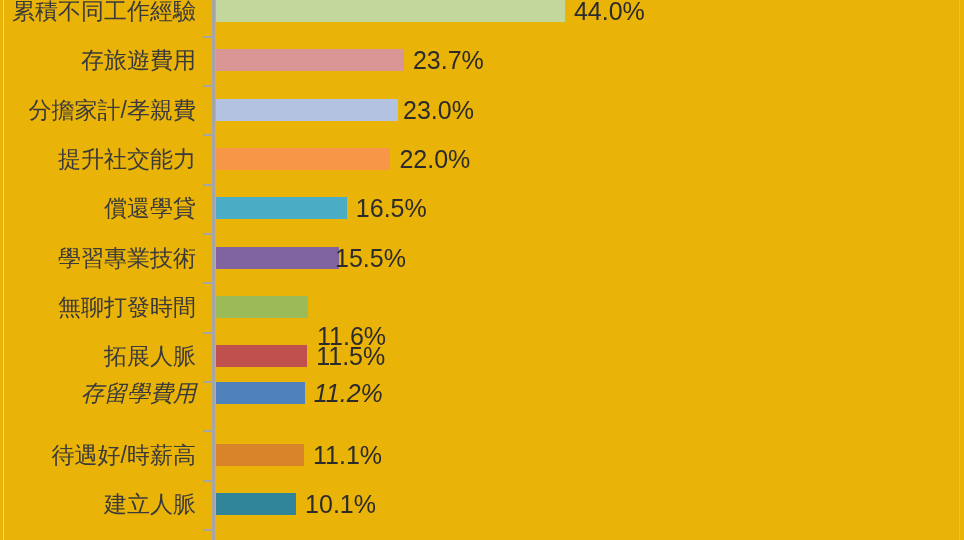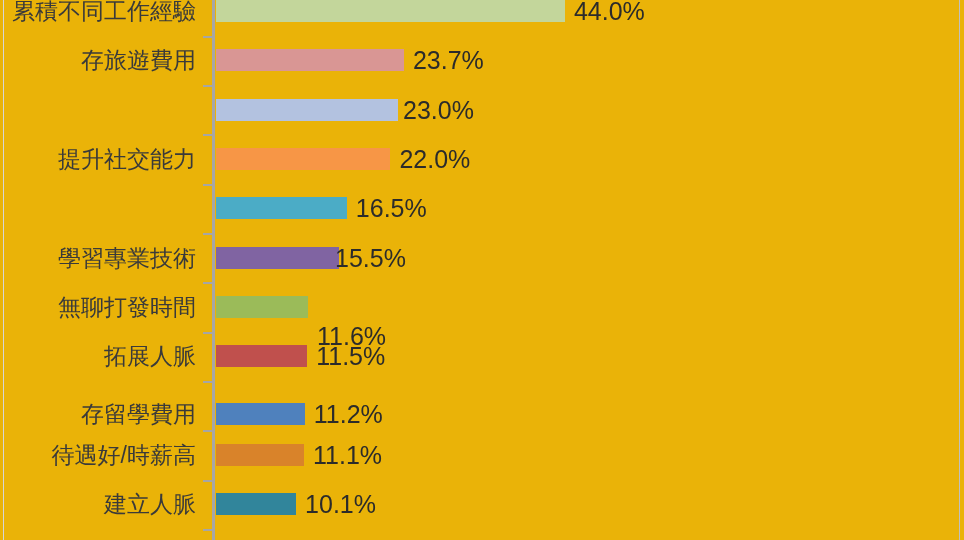--- a/index.html
+++ b/index.html
@@ -106,48 +106,50 @@
         <div class="cat-label">累積不同工作經驗</div>
         <div class="bar" style="width: 348.92px; background: rgb(195, 214, 155);"></div>
         <div class="val-label" style="left: 573.92px;">44.0%</div>
       </div>
       <div class="row" style="top: 49.3px;">
         <div class="cat-label">存旅遊費用</div>
         <div class="bar" style="width: 187.941px; background: rgb(217, 150, 148);"></div>
         <div class="val-label" style="left: 412.941px;">23.7%</div>
       </div>
       <div class="row" style="top: 98.6px;">
+        <div class="cat-label">分擔家計/孝親費</div>
         <div class="bar" style="width: 182.39px; background: rgb(179, 194, 224);"></div>
         <div class="val-label" style="left: 403px;">23.0%</div>
       </div>
       <div class="row" style="top: 147.9px;">
         <div class="cat-label">提升社交能力</div>
         <div class="bar" style="width: 174.46px; background: rgb(247, 150, 70);"></div>
         <div class="val-label" style="left: 399.46px;">22.0%</div>
       </div>
       <div class="row" style="top: 197.2px;">
+        <div class="cat-label">償還學貸</div>
         <div class="bar" style="width: 130.845px; background: rgb(75, 172, 198);"></div>
         <div class="val-label" style="left: 355.845px;">16.5%</div>
       </div>
       <div class="row" style="top: 246.5px;">
         <div class="cat-label">學習專業技術</div>
         <div class="bar" style="width: 122.915px; background: rgb(128, 100, 162);"></div>
         <div class="val-label" style="left: 335px;">15.5%</div>
       </div>
       <div class="row" style="top: 295.8px;">
         <div class="cat-label">無聊打發時間</div>
         <div class="bar" style="width: 91.988px; background: rgb(155, 187, 89);"></div>
         <div class="val-label" style="left: 316.988px; margin-top: 29px;">11.6%</div>
       </div>
       <div class="row" style="top: 345.1px;">
         <div class="cat-label">拓展人脈</div>
         <div class="bar" style="width: 91.195px; background: rgb(192, 80, 77);"></div>
         <div class="val-label" style="left: 316.195px;">11.5%</div>
       </div>
-      <div class="row" style="top: 403px;">
+      <div class="row" style="top: 382px; font-style: italic;">
         <div class="cat-label">存留學費用</div>
         <div class="bar" style="width: 88.816px; background: rgb(79, 129, 189);"></div>
         <div class="val-label" style="left: 313.816px;">11.2%</div>
       </div>
       <div class="row" style="top: 443.7px;">
         <div class="cat-label">待遇好/時薪高</div>
         <div class="bar" style="width: 88.023px; background: rgb(217, 131, 42);"></div>
         <div class="val-label" style="left: 313.023px;">11.1%</div>
       </div>
       <div class="row" style="top: 493px;">

